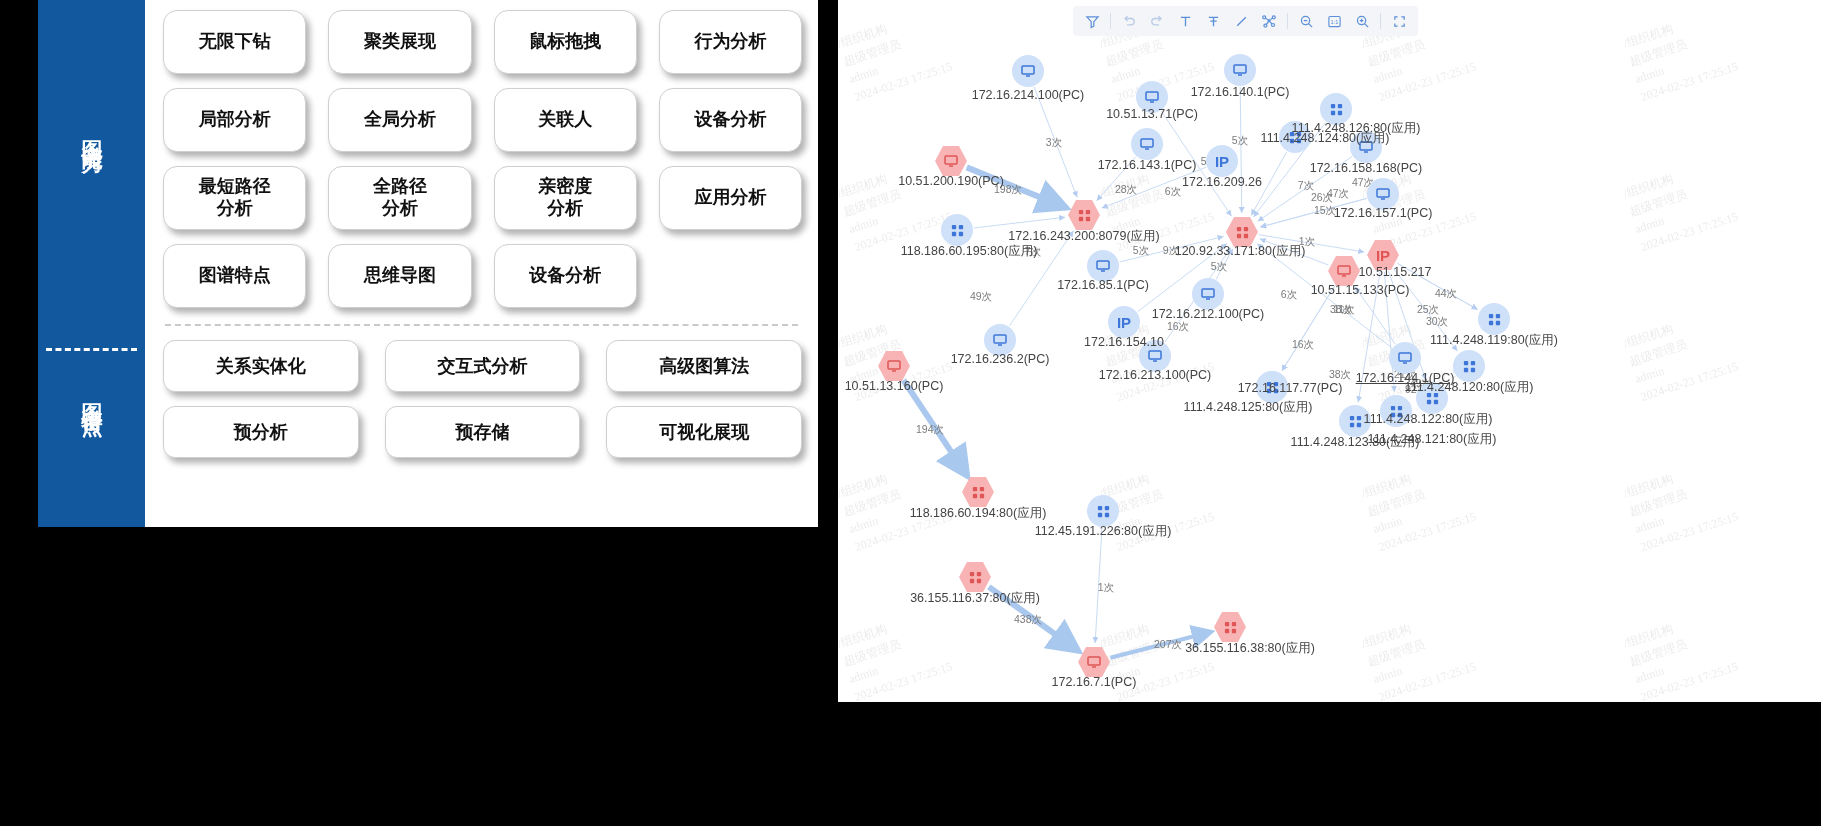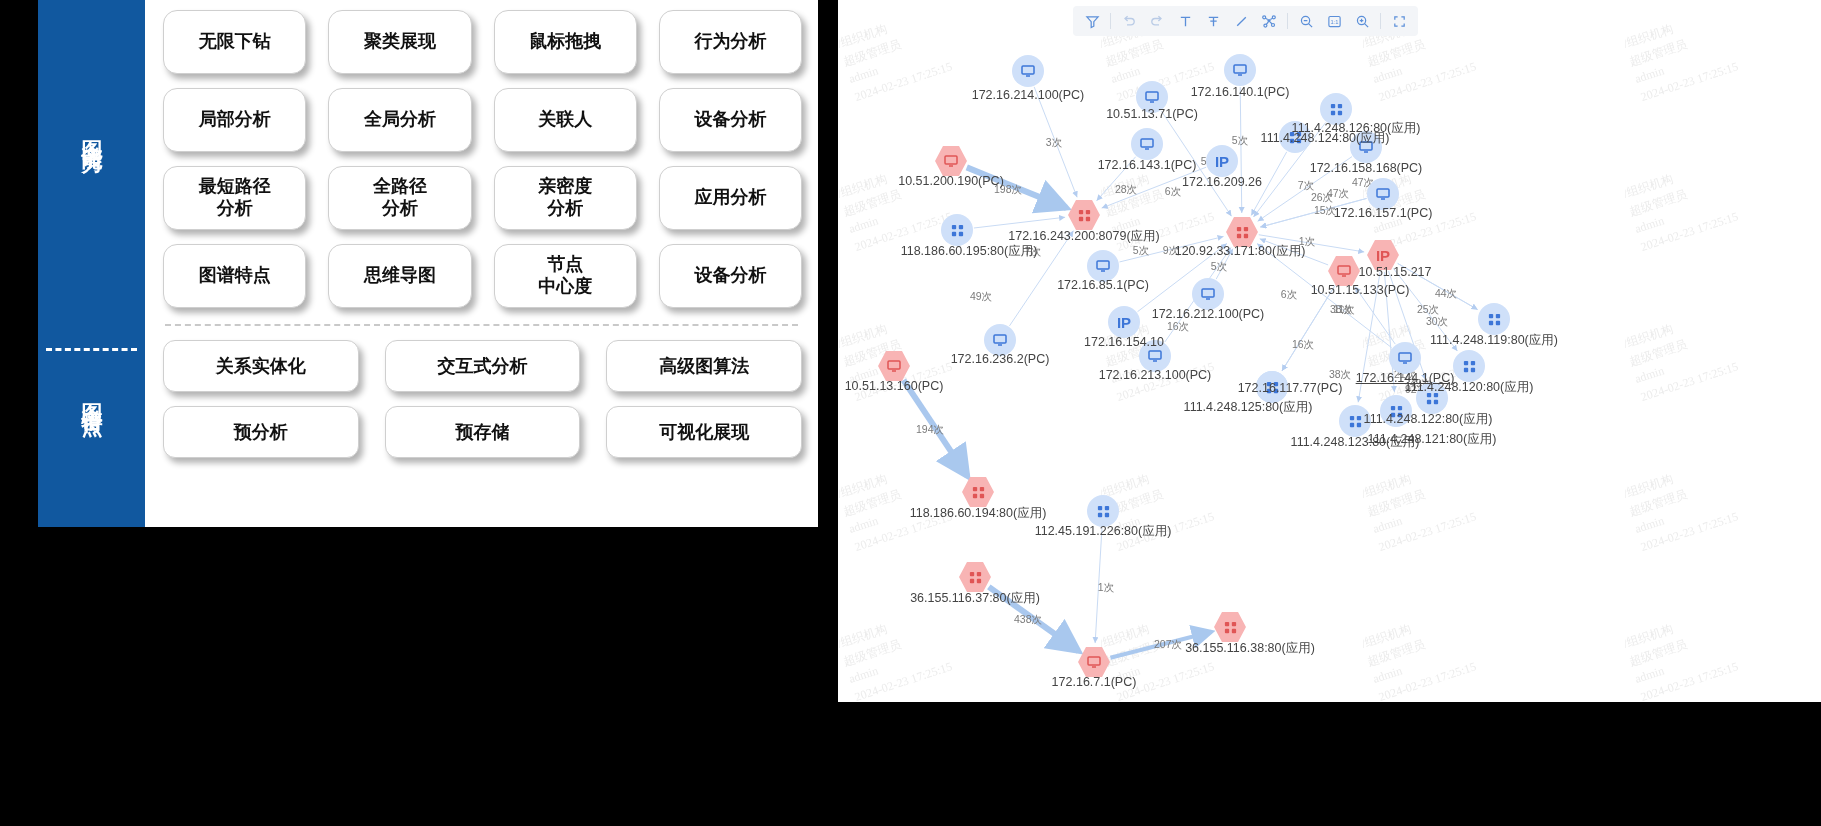--- a/index.html
+++ b/index.html
@@ -88,26 +88,20 @@
           </div>
           <div class="chip">
             <span>
               <span class="l2">亲密度</span>
               <span class="l2">分析</span>
             </span>
           </div>
           <div class="chip">应用分析</div>
           <div class="chip">图谱特点</div>
           <div class="chip">思维导图</div>
-          <div class="chip">
-            <span>
-              <span class="l2">节点</span>
-              <span class="l2">中心度</span>
-            </span>
-          </div>
           <div class="chip">设备分析</div>
         </div>
       <div class="hr-dash"></div>
       <div class="grid3" id="feat-grid">
           <div class="chip3">关系实体化</div>
           <div class="chip3">交互式分析</div>
           <div class="chip3">高级图算法</div>
           <div class="chip3">预分析</div>
           <div class="chip3">预存储</div>
           <div class="chip3">可视化展现</div>

